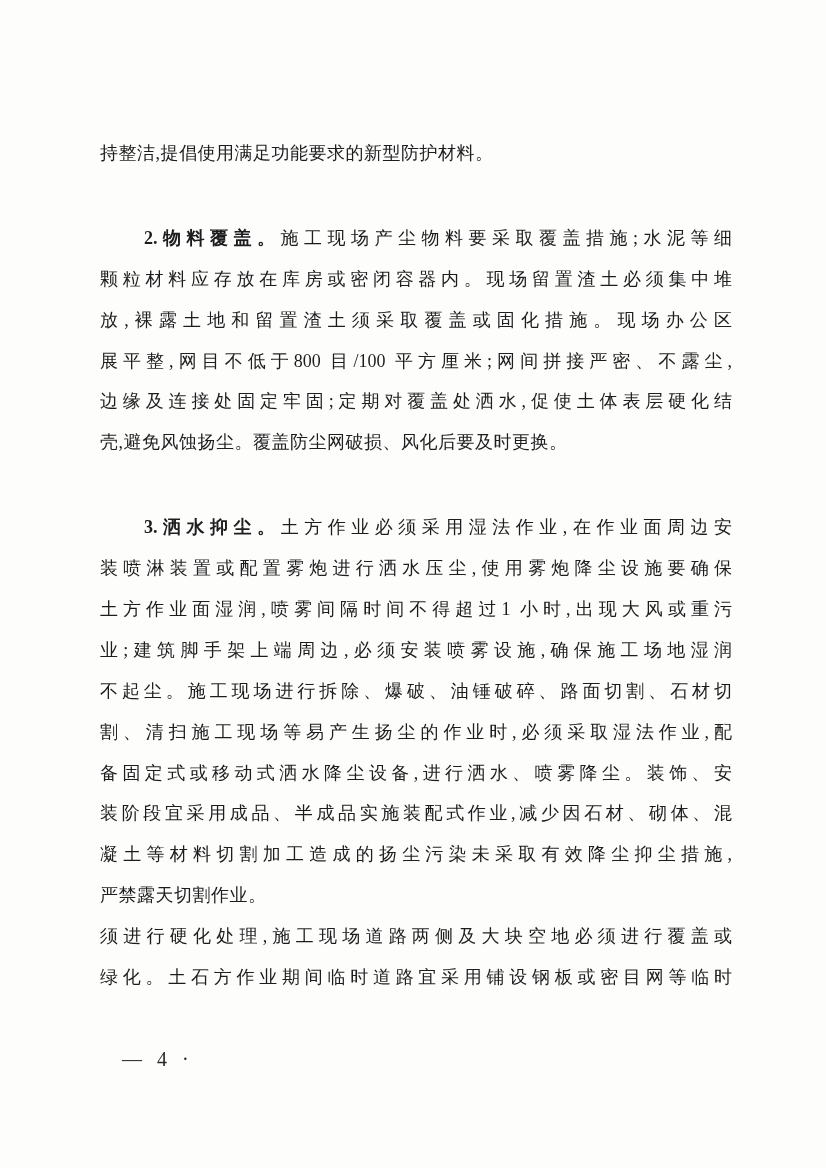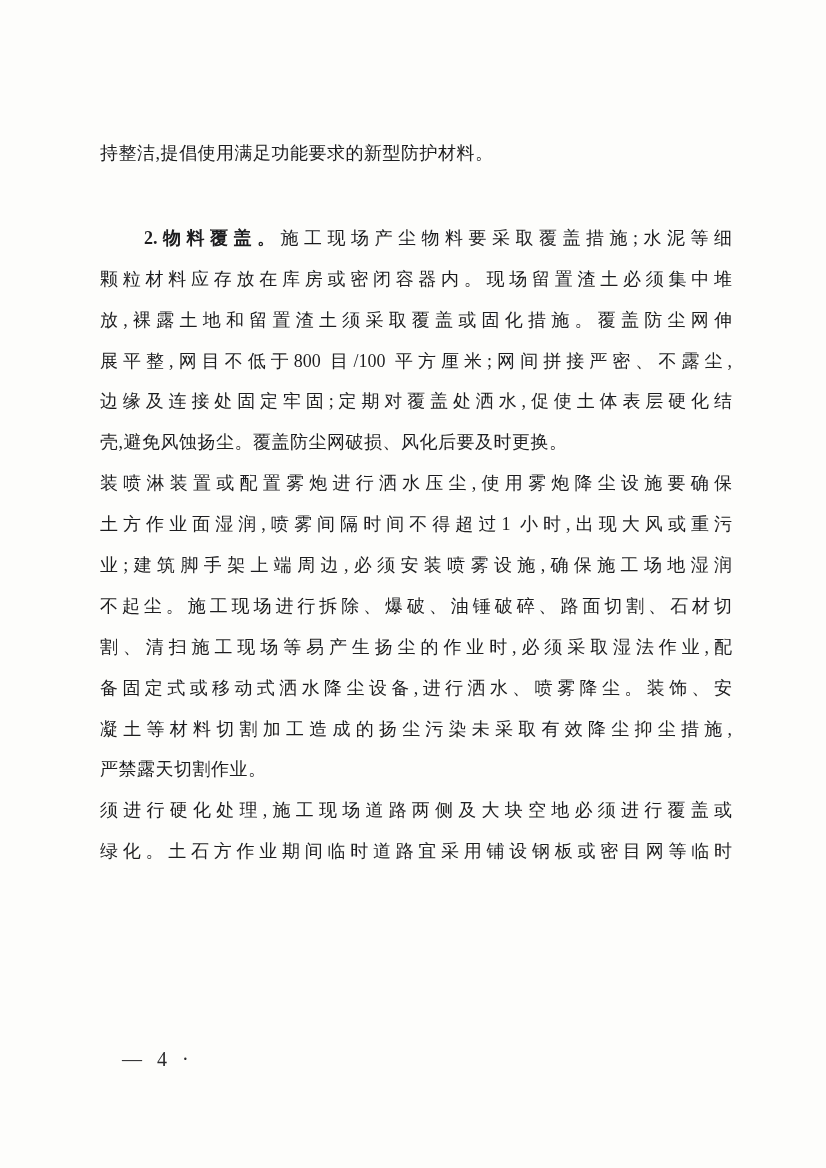--- a/index.html
+++ b/index.html
@@ -61,30 +61,32 @@
   }
 </style>
 </head>
 <body>
 
 <div class="page">
   <div class="text-block">
       <div class="line"><span class="seg">持整洁,提倡使用满足功能要求的新型防护材料。</span></div>
       <div class="line justify indent"><span class="seg bold">2.物料覆盖。</span><span class="seg">施工现场产尘物料要采取覆盖措施;水泥等细</span></div>
       <div class="line justify"><span class="seg">颗粒材料应存放在库房或密闭容器内。现场留置渣土必须集中堆</span></div>
-      <div class="line justify"><span class="seg">放,裸露土地和留置渣土须采取覆盖或固化措施。覆盖防尘网伸</span></div>
+      <div class="line justify"><span class="seg">放,裸露土地和留置渣土须采取覆盖或固化措施。现场办公区</span></div>
       <div class="line justify"><span class="seg">展平整,网目不低于800 目/100 平方厘米;网间拼接严密、不露尘,</span></div>
       <div class="line justify"><span class="seg">边缘及连接处固定牢固;定期对覆盖处洒水,促使土体表层硬化结</span></div>
       <div class="line"><span class="seg">壳,避免风蚀扬尘。覆盖防尘网破损、风化后要及时更换。</span></div>
+      <div class="line justify indent"><span class="seg bold">3.洒水抑尘。</span><span class="seg">土方作业必须采用湿法作业,在作业面周边安</span></div>
       <div class="line justify"><span class="seg">装喷淋装置或配置雾炮进行洒水压尘,使用雾炮降尘设施要确保</span></div>
       <div class="line justify"><span class="seg">土方作业面湿润,喷雾间隔时间不得超过1 小时,出现大风或重污</span></div>
       <div class="line justify"><span class="seg">业;建筑脚手架上端周边,必须安装喷雾设施,确保施工场地湿润</span></div>
       <div class="line justify"><span class="seg">不起尘。施工现场进行拆除、爆破、油锤破碎、路面切割、石材切</span></div>
       <div class="line justify"><span class="seg">割、清扫施工现场等易产生扬尘的作业时,必须采取湿法作业,配</span></div>
       <div class="line justify"><span class="seg">备固定式或移动式洒水降尘设备,进行洒水、喷雾降尘。装饰、安</span></div>
+      <div class="line justify"><span class="seg">装阶段宜采用成品、半成品实施装配式作业,减少因石材、砌体、混</span></div>
       <div class="line justify"><span class="seg">凝土等材料切割加工造成的扬尘污染未采取有效降尘抑尘措施,</span></div>
       <div class="line"><span class="seg">严禁露天切割作业。</span></div>
       <div class="line justify"><span class="seg">须进行硬化处理,施工现场道路两侧及大块空地必须进行覆盖或</span></div>
       <div class="line justify"><span class="seg">绿化。土石方作业期间临时道路宜采用铺设钢板或密目网等临时</span></div>
     </div>
   <div class="footer">
     <span>— 4 ·</span>
   </div>
 </div>
 

